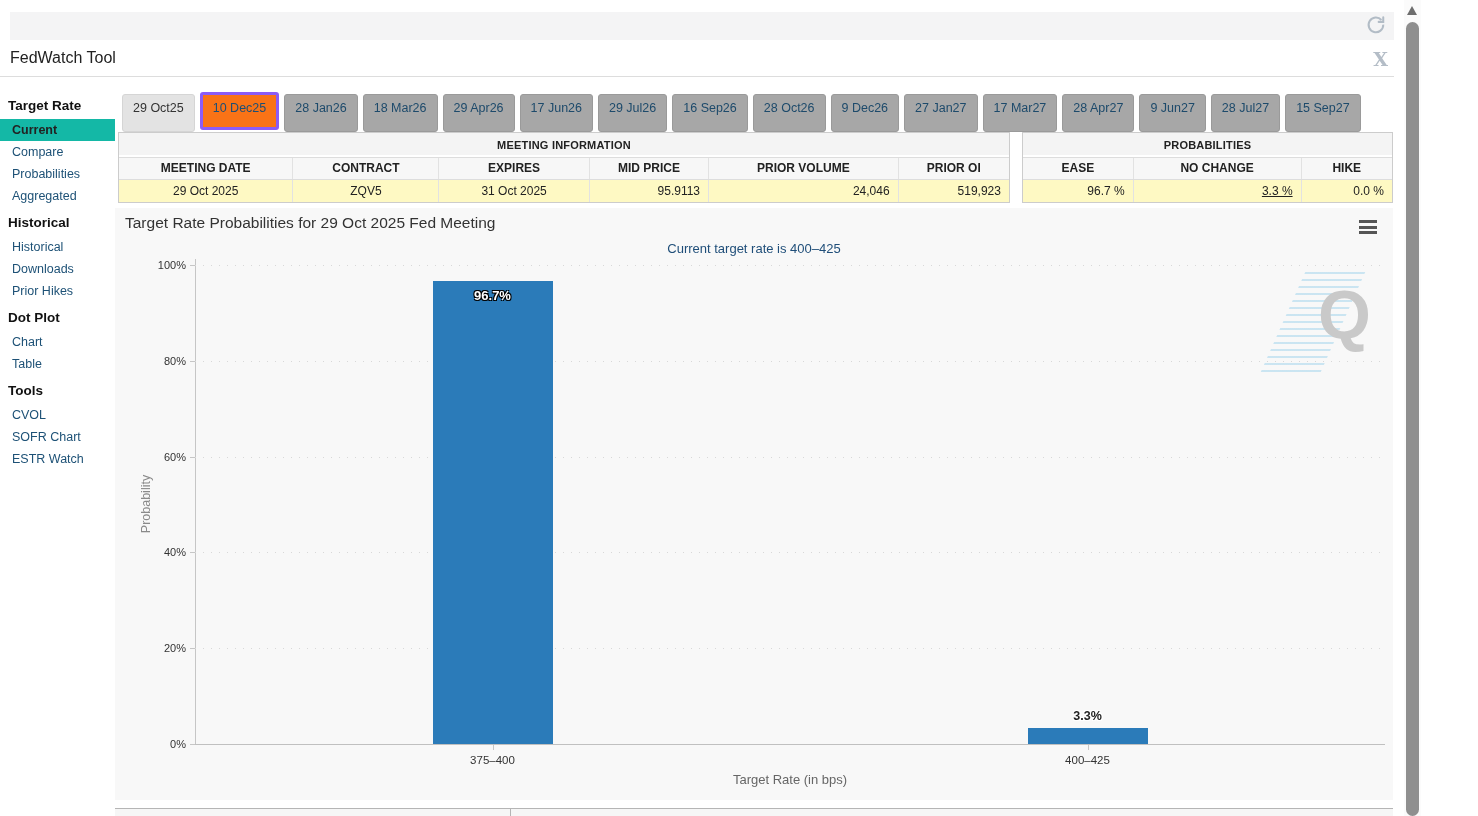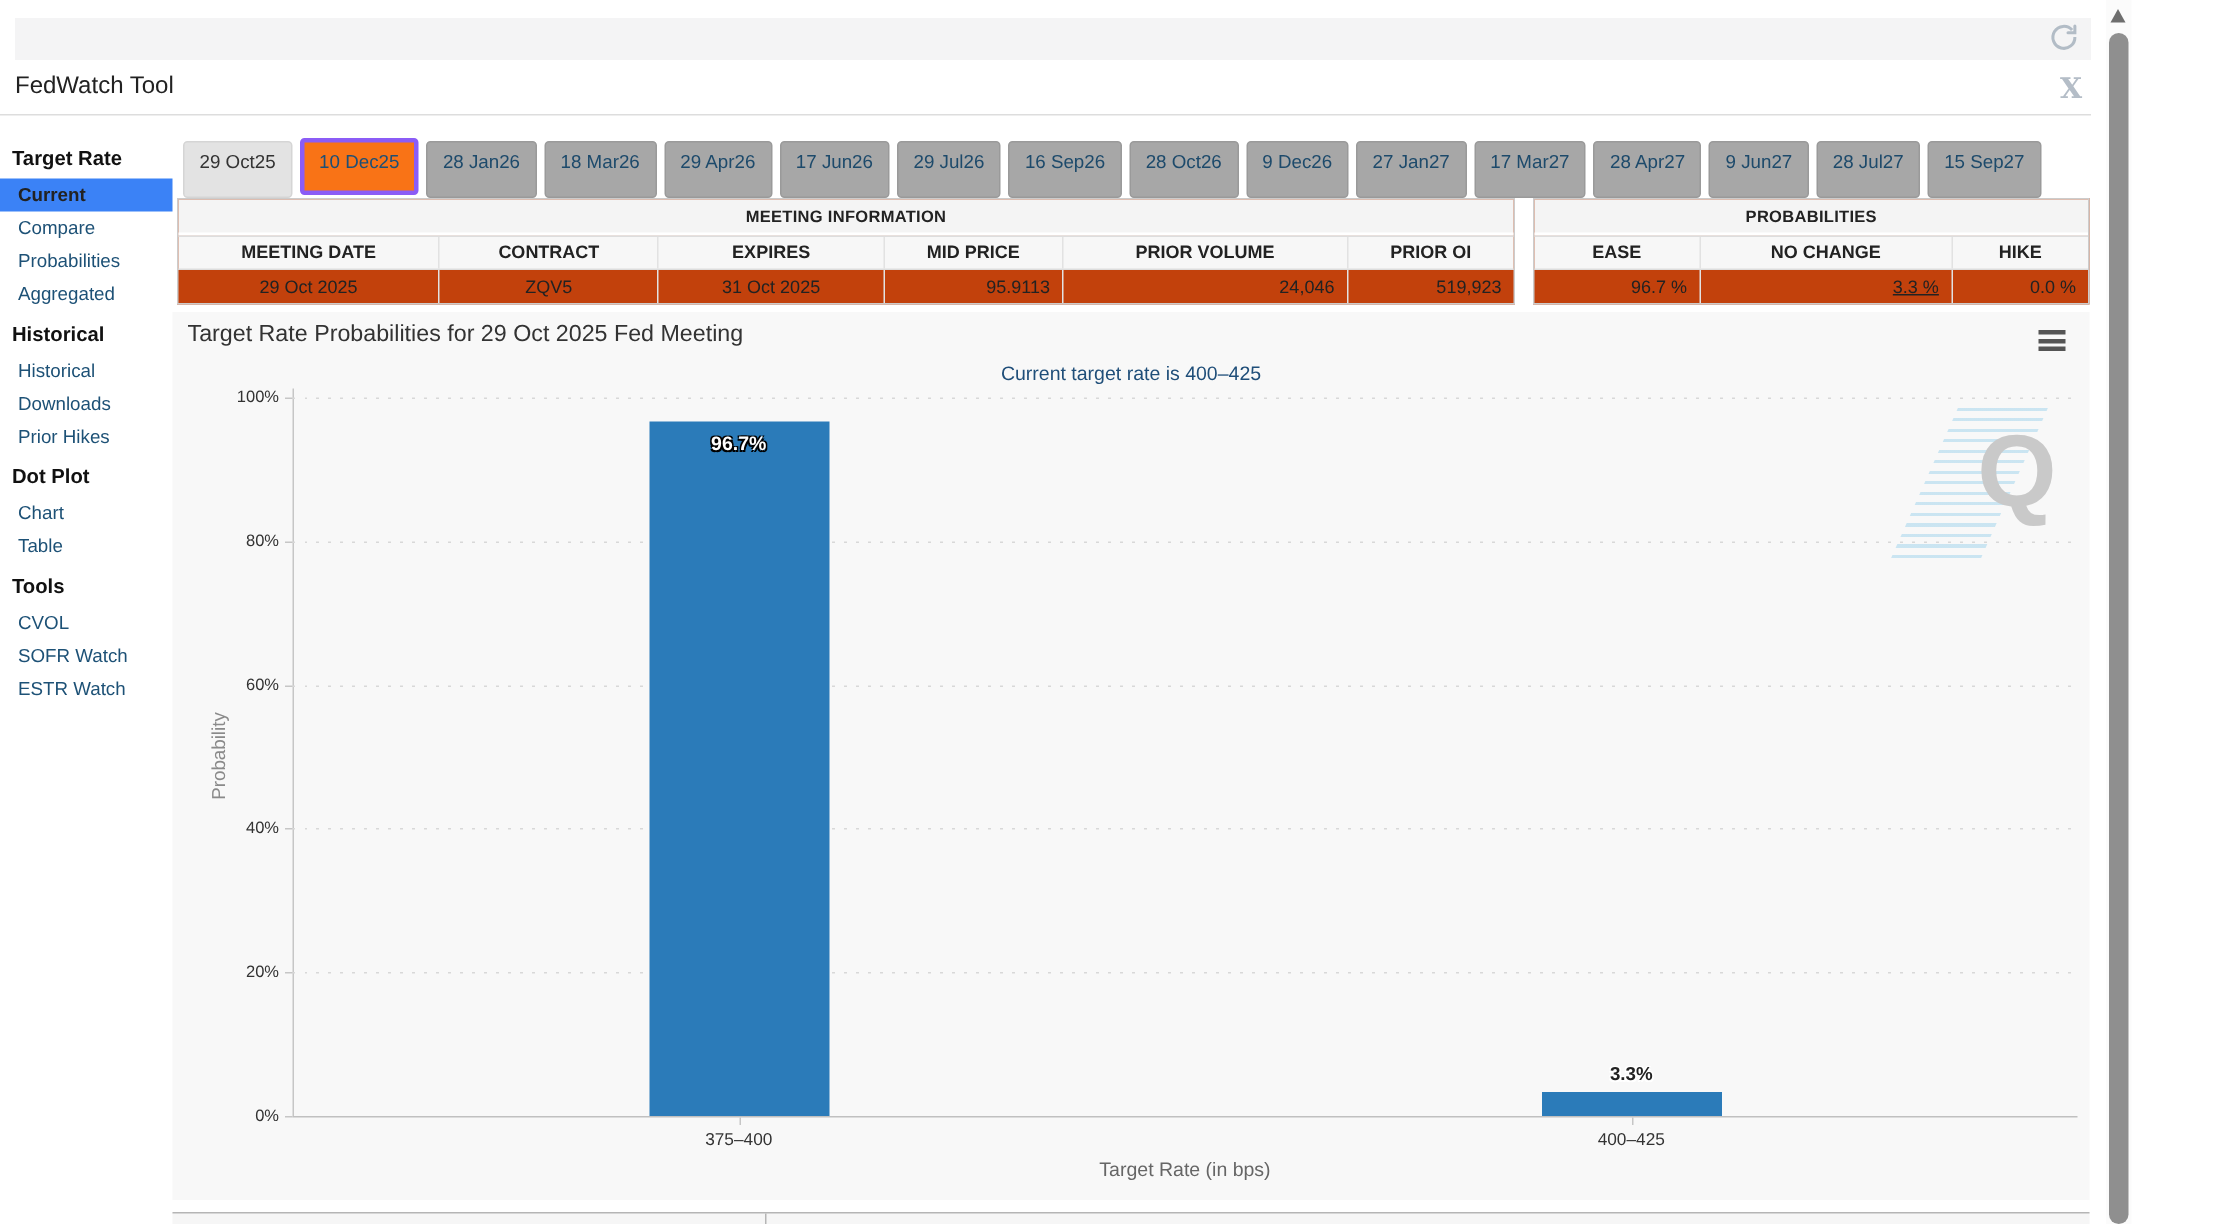--- a/index.html
+++ b/index.html
@@ -11,31 +11,31 @@
   .topbar { position:absolute; left:10px; top:12px; width:1384px; height:28px; background:#f4f4f5; }
   .refresh-btn { position:absolute; right:8px; top:3px; width:22px; height:22px; color:#b2bcc6; cursor:pointer; }
   .titlebar { position:absolute; left:0; top:44px; width:1394px; height:33px; border-bottom:1px solid #ddd; }
   .app-title { position:absolute; left:10px; top:5px; font-size:16px; color:#222; }
   .x-close { position:absolute; right:6px; top:4px; font-family:"DejaVu Serif", serif; font-weight:bold; font-size:19px; color:#b4bdc7; cursor:pointer; }
 
   
   .sidebar { position:absolute; left:0; top:90px; width:115px; }
   .sb-heading { font-size:13.5px; font-weight:bold; color:#111; padding:8px 0 6px 8px; }
   .sb-item { font-size:12.5px; color:#1d5176; padding:4px 0 4px 12px; cursor:pointer; }
-  .sb-item.active { background:#3b82f6; color:#222; font-weight:bold; }
+  .sb-item.active { background:#14b8a6; color:#222; font-weight:bold; }
 
   
   .tabs { position:absolute; left:122px; top:92px; width:1272px; height:27px; white-space:nowrap; }
   .tab { display:inline-block; height:38px; line-height:26px; padding:0 10px; margin-right:5px;
          font-size:12.5px; border-radius:3px; cursor:pointer; color:#1d4a6b; background:#a7a7a7; border:1px solid #9a9a9a; }
   .tab.past { background:#e3e3e3; color:#333; border:1px solid #d5d5d5; }
   .tab.active { background:#f97316; color:#1d4f76; border:3px solid #8b5cf6; }
 
   
-  .tbl { position:absolute; top:132px; border:1px solid #ccc; background:#c2410c; font-size:12px; }
+  .tbl { position:absolute; top:132px; border:1px solid #ccc; background:#fef9c3; font-size:12px; }
   .tbl-title { height:24px; line-height:24px; text-align:center; font-weight:bold; font-size:11px;
                background:#f4f4f4; border-bottom:2px solid #fff; letter-spacing:.2px; }
   .tbl-row { display:flex; }
   .tbl-head { background:#f7f7f7; border-top:1px solid #ddd; border-bottom:1px solid #ddd; }
   .tbl-head .tbl-cell { font-weight:bold; font-size:12px; text-align:center; height:21px; line-height:21px; }
   .tbl-vals .tbl-cell { height:22px; line-height:22px; padding:0 8px; }
   .tbl-cell { border-right:1px solid #e2e2e2; overflow:hidden; }
   .tbl-cell:last-child { border-right:none; }
   #meeting-table { left:118px; width:892px; }
   #prob-table { left:1022px; width:371px; }
@@ -110,21 +110,21 @@
       <div class="sb-item">Aggregated</div>
       <div class="sb-heading">Historical</div>
       <div class="sb-item">Historical</div>
       <div class="sb-item">Downloads</div>
       <div class="sb-item">Prior Hikes</div>
       <div class="sb-heading">Dot Plot</div>
       <div class="sb-item">Chart</div>
       <div class="sb-item">Table</div>
       <div class="sb-heading">Tools</div>
       <div class="sb-item">CVOL</div>
-      <div class="sb-item">SOFR Watch</div>
+      <div class="sb-item">SOFR Chart</div>
       <div class="sb-item">ESTR Watch</div>
     </div>
 
   <div class="tabs"><div class="tab past">29 Oct25</div><div class="tab active">10 Dec25</div><div class="tab future">28 Jan26</div><div class="tab future">18 Mar26</div><div class="tab future">29 Apr26</div><div class="tab future">17 Jun26</div><div class="tab future">29 Jul26</div><div class="tab future">16 Sep26</div><div class="tab future">28 Oct26</div><div class="tab future">9 Dec26</div><div class="tab future">27 Jan27</div><div class="tab future">17 Mar27</div><div class="tab future">28 Apr27</div><div class="tab future">9 Jun27</div><div class="tab future">28 Jul27</div><div class="tab future">15 Sep27</div></div>
 
   <div class="tbl" id="meeting-table">
       <div class="tbl-title">MEETING INFORMATION</div>
       <div class="tbl-row tbl-head">
         <div class="tbl-cell" style="width: 19.6%;">MEETING DATE</div>
         <div class="tbl-cell" style="width: 16.4%;">CONTRACT</div>

